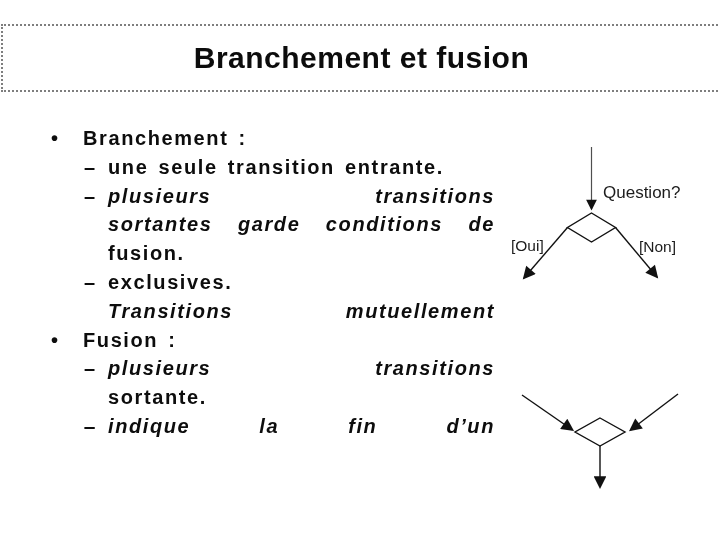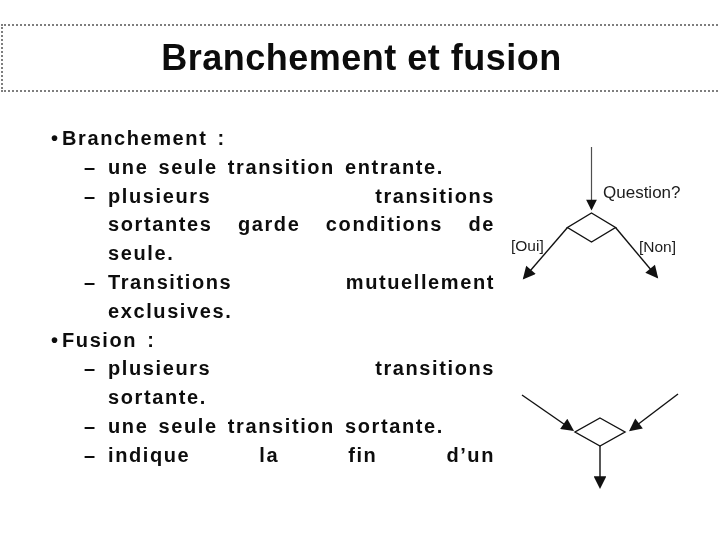--- a/index.html
+++ b/index.html
@@ -19,21 +19,21 @@
     top: 24px;
     width: 721px;
     height: 68px;
     border: 2px dotted #7e7e7e;
     display: flex;
     align-items: center;
     justify-content: center;
     background: #ffffff;
   }
   .title-text {
-    font-size: 36px;
+    font-size: 30px;
     font-weight: 700;
     letter-spacing: 0.5px;
     color: #0c0c0c;
     white-space: nowrap;
   }
 
   
   .body-text {
     position: absolute;
     left: 50px;
@@ -43,28 +43,29 @@
     font-weight: 700;
     line-height: 28.8px;
     letter-spacing: 1.6px;
     word-spacing: 3px;
     color: #0d0d0d;
   }
   .li { position: relative; }
   .li .mk { position: absolute; top: 0; }
   .li.l1 .mk { left: 1px; }
   .li.l2 .mk { left: 34px; }
-  .li.l1 .lines { margin-left: 12px; }
+  .li.l1 .lines { margin-left: 33px; }
   .li.l2 .lines { margin-left: 58px; }
   .ln { white-space: nowrap; }
   .ln.just {
     white-space: normal;
     text-align: justify;
     text-align-last: justify;
     text-justify: inter-word;
+    font-style: italic;
   }
 
   
   .svg-branch { position: absolute; left: 500px; top: 135px; }
   .svg-merge  { position: absolute; left: 500px; top: 385px; }
   .diag-label {
     font-family: "Liberation Sans", sans-serif;
     fill: #1c1c1c;
     font-weight: 400;
   }
@@ -90,52 +91,49 @@
     <div class="lines">
       <div class="ln">une seule transition entrante.</div>
     </div>
   </div>
 
   <div class="li l2">
     <span class="mk">–</span>
     <div class="lines">
       <div class="ln just">plusieurs transitions</div>
       <div class="ln just">sortantes garde conditions de</div>
-      <div class="ln">seule.</div>
+      <div class="ln">fusion.</div>
     </div>
   </div>
 
   <div class="li l2">
     <span class="mk">–</span>
     <div class="lines">
+      <div class="ln">exclusives.</div>
       <div class="ln just">Transitions mutuellement</div>
-      <div class="ln">exclusives.</div>
     </div>
   </div>
 
   <div class="li l1">
     <span class="mk">•</span>
     <div class="lines">
       <div class="ln">Fusion :</div>
     </div>
   </div>
 
   <div class="li l2">
     <span class="mk">–</span>
     <div class="lines">
       <div class="ln just">plusieurs transitions</div>
       <div class="ln">sortante.</div>
     </div>
   </div>
 
   <div class="li l2">
     <span class="mk">–</span>
-    <div class="lines">
-      <div class="ln">une seule transition sortante.</div>
-    </div>
   </div>
 
   <div class="li l2">
     <span class="mk">–</span>
     <div class="lines">
       <div class="ln just">indique la fin d’un</div>
     </div>
   </div>
 
 </div>

